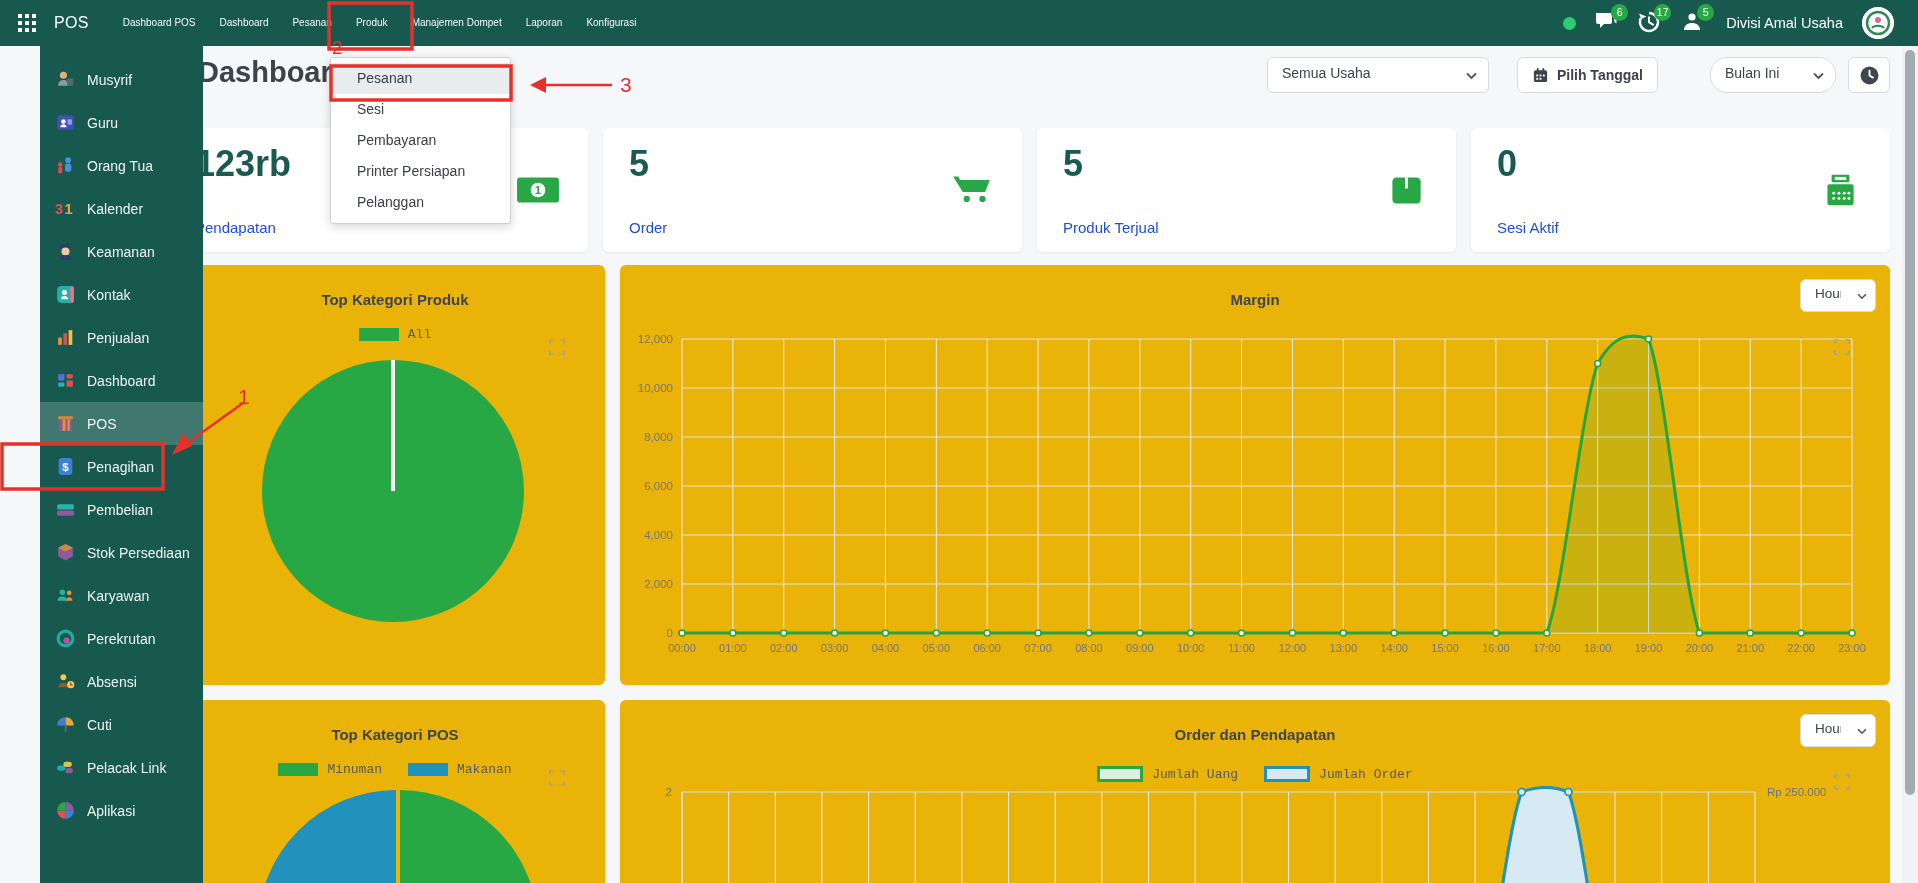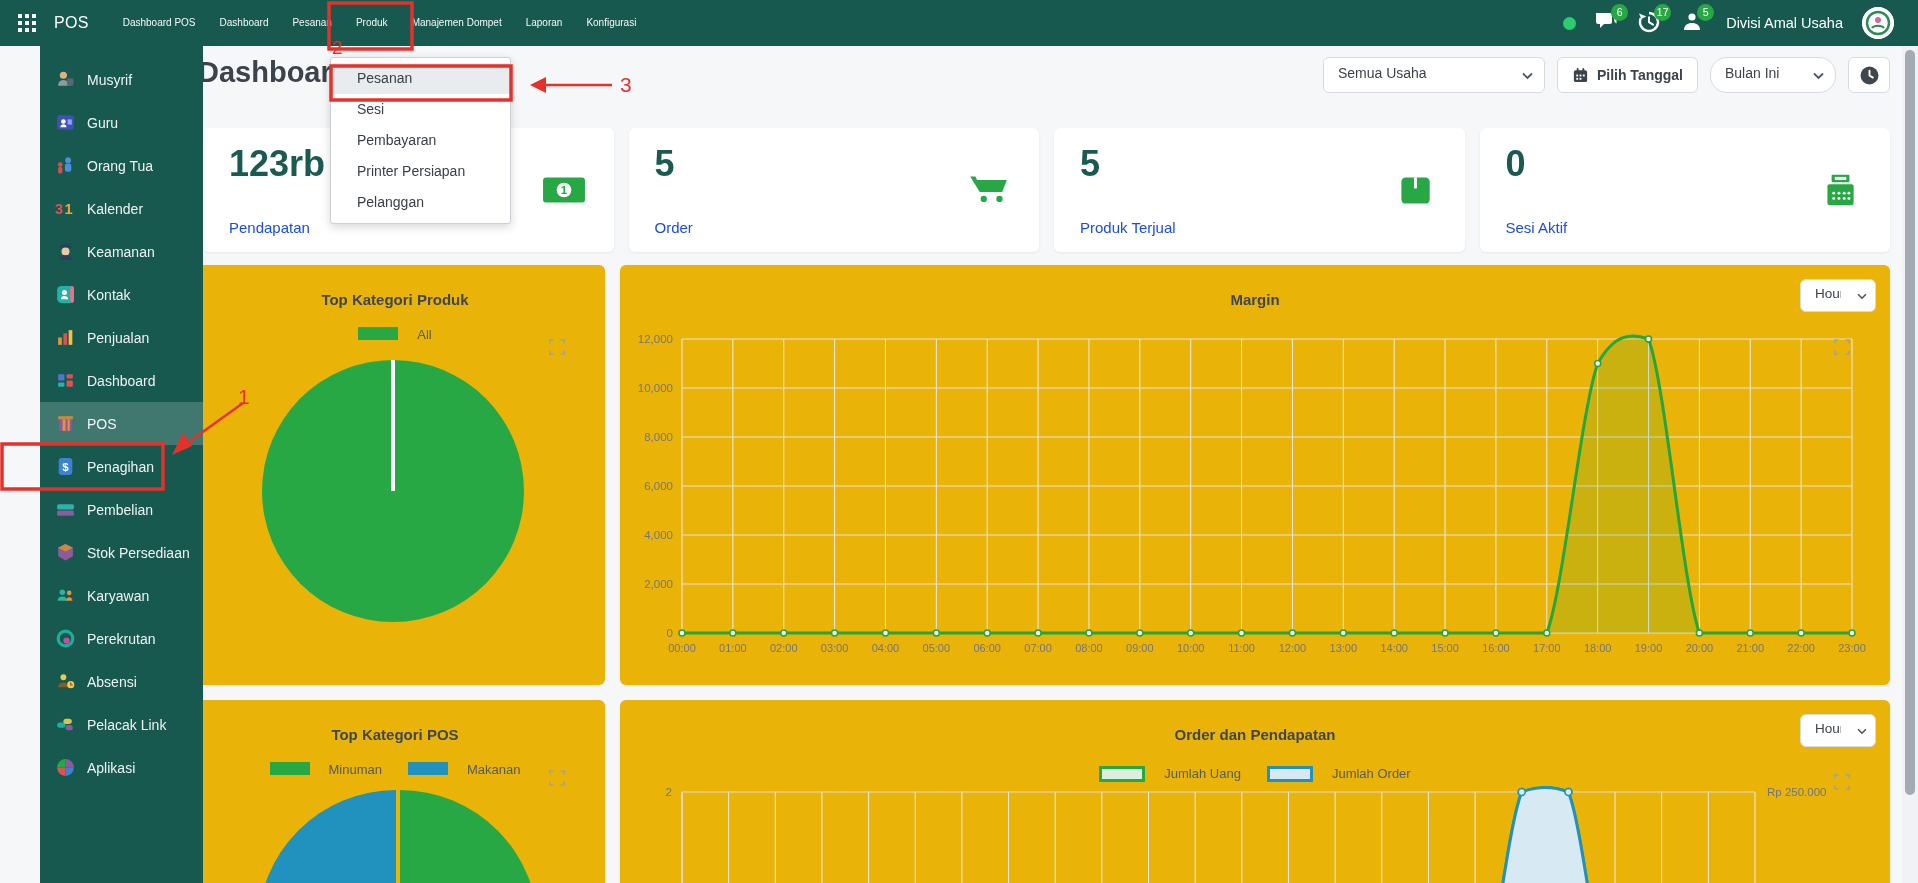--- a/index.html
+++ b/index.html
@@ -30,43 +30,43 @@
   .sb-ic{width:21px;height:21px;flex:0 0 21px;}
   .sb-ic svg{width:21px;height:21px;}
 
   
   .main{position:absolute;left:163px;top:46px;right:0;bottom:0;}
   .page-title{position:absolute;left:35px;top:10px;font-size:29px;font-weight:600;color:#3c434a;margin:0;}
   .filters{position:absolute;right:28px;top:11px;display:flex;gap:12px;align-items:center;}
   .ctl{height:36px;background:#fff;border:1px solid #d7dbe0;border-radius:6px;color:#3c434b;font-size:14px;
        font-family:"Liberation Sans",sans-serif;}
   .sel-wrap{position:relative;}
-  .sel-wrap select{appearance:none;-webkit-appearance:none;padding:0 34px 4px 14px;cursor:pointer;}
+  .sel-wrap select{appearance:none;-webkit-appearance:none;padding:0 34px 4px 14px;cursor:pointer;margin-left:40px;}
   .sel-wrap .chev{position:absolute;right:12px;top:15px;pointer-events:none;}
-  .btn{display:flex;align-items:center;gap:8px;padding:0 14px;font-weight:600;cursor:pointer;}
+  .btn{display:flex;align-items:center;gap:8px;padding:0 14px;font-weight:600;cursor:pointer;margin-left:16px;}
   .icon-btn{width:42px;display:flex;align-items:center;justify-content:center;cursor:pointer;}
 
   
-  .stats{position:absolute;left:40px;top:82px;right:28px;height:124px;display:flex;gap:15px;}
+  .stats{position:absolute;left:6px;top:82px;right:28px;height:124px;display:flex;gap:15px;}
   .stat-card{flex:1;background:#fff;border-radius:6px;box-shadow:0 1px 3px rgba(40,50,60,.08);position:relative;
              padding:16px 26px;display:flex;flex-direction:column;justify-content:space-between;}
   .stat-num{font-size:36px;font-weight:700;color:#1b5a50;line-height:1.1;}
   .stat-label{font-size:15px;color:#1d4ed8;}
   .stat-ico{position:absolute;right:28px;top:50%;transform:translateY(-50%);width:44px;height:32px;}
 
   
   .chart-row{position:absolute;left:22px;right:28px;display:flex;gap:15px;}
   .row1{top:219px;height:420px;}
   .row2{top:654px;height:420px;}
   .card{background:#eab308;border-radius:6px;box-shadow:0 1px 3px rgba(40,50,60,.08);position:relative;}
   .card.pie{width:420px;flex:0 0 420px;}
   .card.wide{flex:1;}
   .chart-title{position:absolute;left:0;right:0;top:26px;text-align:center;font-size:15px;font-weight:700;color:#3f4650;}
   .legend{position:absolute;left:0;right:0;top:62px;display:flex;justify-content:center;gap:26px;align-items:center;}
-  .legend .entry{display:flex;gap:19px;}
+  .legend .entry{display:flex;align-items:center;gap:9px;font-family:Liberation Mono, monospace;}
   .legend .swatch{width:40px;height:13px;}
   .legend .sw-box{width:46px;height:16px;border-style:solid;border-width:3px;}
   .legend .ltext{font-size:13px;color:#555b61;}
   .hourly{position:absolute;top:14px;right:14px;}
   .hourly select{height:33px;font-size:13.5px;}
   .expand{position:absolute;top:74px;right:40px;width:16px;height:16px;cursor:pointer;}
   .card svg.plot{position:absolute;left:0;top:0;}
 
   
   .popup{position:absolute;left:330px;top:57px;width:181px;background:#fff;border:1px solid #ccd0d5;
@@ -264,20 +264,28 @@
           <span>Perekrutan</span>
         </div>
         <div class="sb-item">
           <span class="sb-ic"><svg viewBox="0 0 20 20">
               <circle cx="8" cy="6" r="2.8" fill="#f2c94c"></circle>
               <path d="M3,15.5c0-2.8 2.2-4.3 5-4.3s5,1.5 5,4.3z" fill="#8a5a2d"></path>
               <circle cx="15" cy="13" r="3.4" fill="#f2c94c"></circle>
               <path d="M15,11v2.2h1.8" stroke="#8a5a2d" stroke-width="1.2" fill="none"></path>
             </svg></span>
           <span>Absensi</span>
+        </div>
+        <div class="sb-item">
+          <span class="sb-ic"><svg viewBox="0 0 20 20">
+              <path d="M10,3a8,8 0 0 1 8,8H10z" fill="#f2a33c"></path>
+              <path d="M10,3a8,8 0 0 0 -8,8h8z" fill="#3b82d4"></path>
+              <rect x="9.3" y="10" width="1.6" height="7" fill="#666"></rect>
+            </svg></span>
+          <span>Cuti</span>
         </div>
         <div class="sb-item">
           <span class="sb-ic"><svg viewBox="0 0 20 20">
               <rect x="2" y="8" width="8" height="5" rx="2.5" fill="#1fae9e"></rect>
               <rect x="8" y="4.5" width="8" height="5" rx="2.5" fill="#f2c94c" opacity=".92"></rect>
               <rect x="10" y="10.5" width="7" height="5" rx="2.5" fill="#8e5a9e"></rect>
             </svg></span>
           <span>Pelacak Link</span>
         </div>
         <div class="sb-item">

